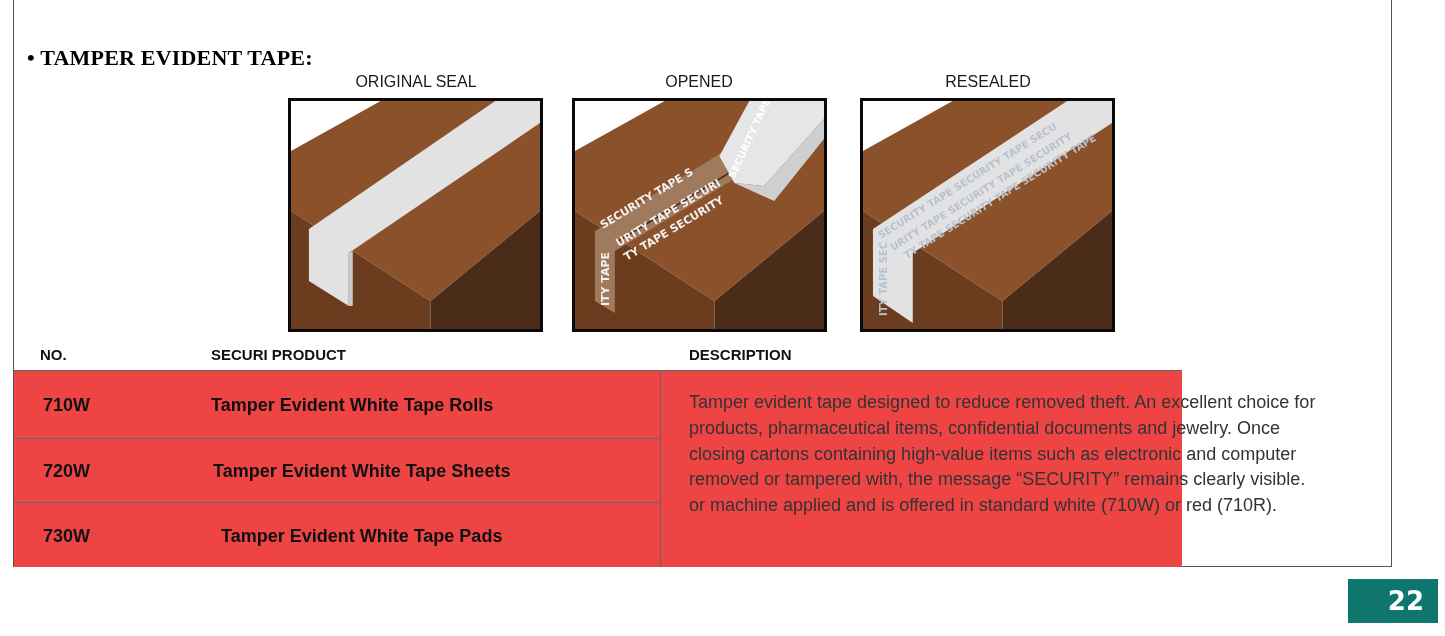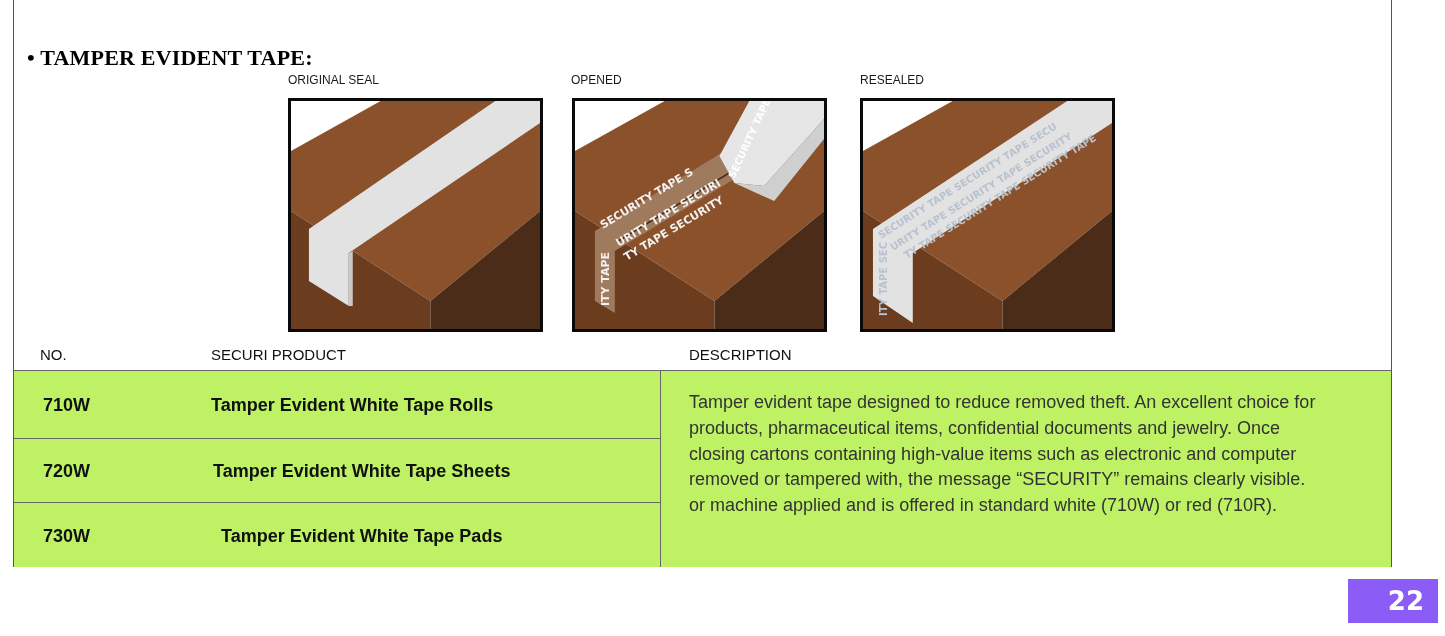--- a/index.html
+++ b/index.html
@@ -12,52 +12,52 @@
   .frame {
     position: absolute; left: 13px; top: -2px; width: 1377px; height: 568px;
     border-left: 1.5px solid #555; border-right: 1.5px solid #555; border-bottom: 1.5px solid #555;
   }
   .section-title {
     position: absolute; left: 27px; top: 45px;
     font-size: 22px; font-weight: bold; color: #000000; letter-spacing: 0.2px;
     font-family: Liberation Serif, serif;
   }
   .img-label {
-    position: absolute; top: 73px; font-size: 12px; color: #1a1a1a;
-    text-align: left; width: 256px;
+    position: absolute; top: 73px; font-size: 16px; color: #1a1a1a;
+    text-align: center; width: 256px;
     font-family: "Liberation Sans", sans-serif;
   }
   .illus {
     position: absolute; top: 98px; width: 249px; height: 228px;
     border: 3.5px solid #0a0a0a; background: #ffffff; overflow: hidden;
   }
   .illus svg { display: block; width: 100%; height: 100%; }
 
   .th {
-    position: absolute; top: 346px; font-size: 15px; font-weight: normal; color: #111;
+    position: absolute; top: 346px; font-size: 15px; font-weight: bold; color: #111;
     font-family: "Liberation Sans", sans-serif;
   }
   .table-body {
-    position: absolute; left: 14px; top: 370px; width: 1377px; height: 196px;
-    background: #bef264; border-top: 1.5px solid #666;
+    position: absolute; left: 14px; top: 370px; width: 1168px; height: 196px;
+    background: #ef4444; border-top: 1.5px solid #666;
   }
   .row-sep { position: absolute; left: 0; width: 646px; height: 0; border-top: 1.5px solid #666; }
   .col-sep { position: absolute; left: 646px; top: 0; width: 0; height: 196px; border-left: 1.5px solid #666; }
   .cell-no, .cell-prod {
     position: absolute; font-size: 18px; font-weight: bold; color: #111;
     font-family: "Liberation Sans", sans-serif;
   }
   .desc {
     position: absolute; left: 675px; top: 19px; width: 680px;
     font-size: 18px; line-height: 25.8px; color: #333;
     font-family: "Liberation Sans", sans-serif;
   }
   .page-badge {
     position: absolute; left: 1348px; top: 579px; width: 90px; height: 44px;
-    background: #8b5cf6; color: #fff; font-weight: bold; font-size: 26px;
+    background: #0f766e; color: #fff; font-weight: bold; font-size: 26px;
     display: flex; align-items: center; justify-content: flex-end; padding-right: 14px; box-sizing: border-box;
     font-family: "DejaVu Sans", sans-serif;
   }
 </style>
 </head>
 <body>
 
 <div class="frame"></div>
 
 <div class="section-title">

